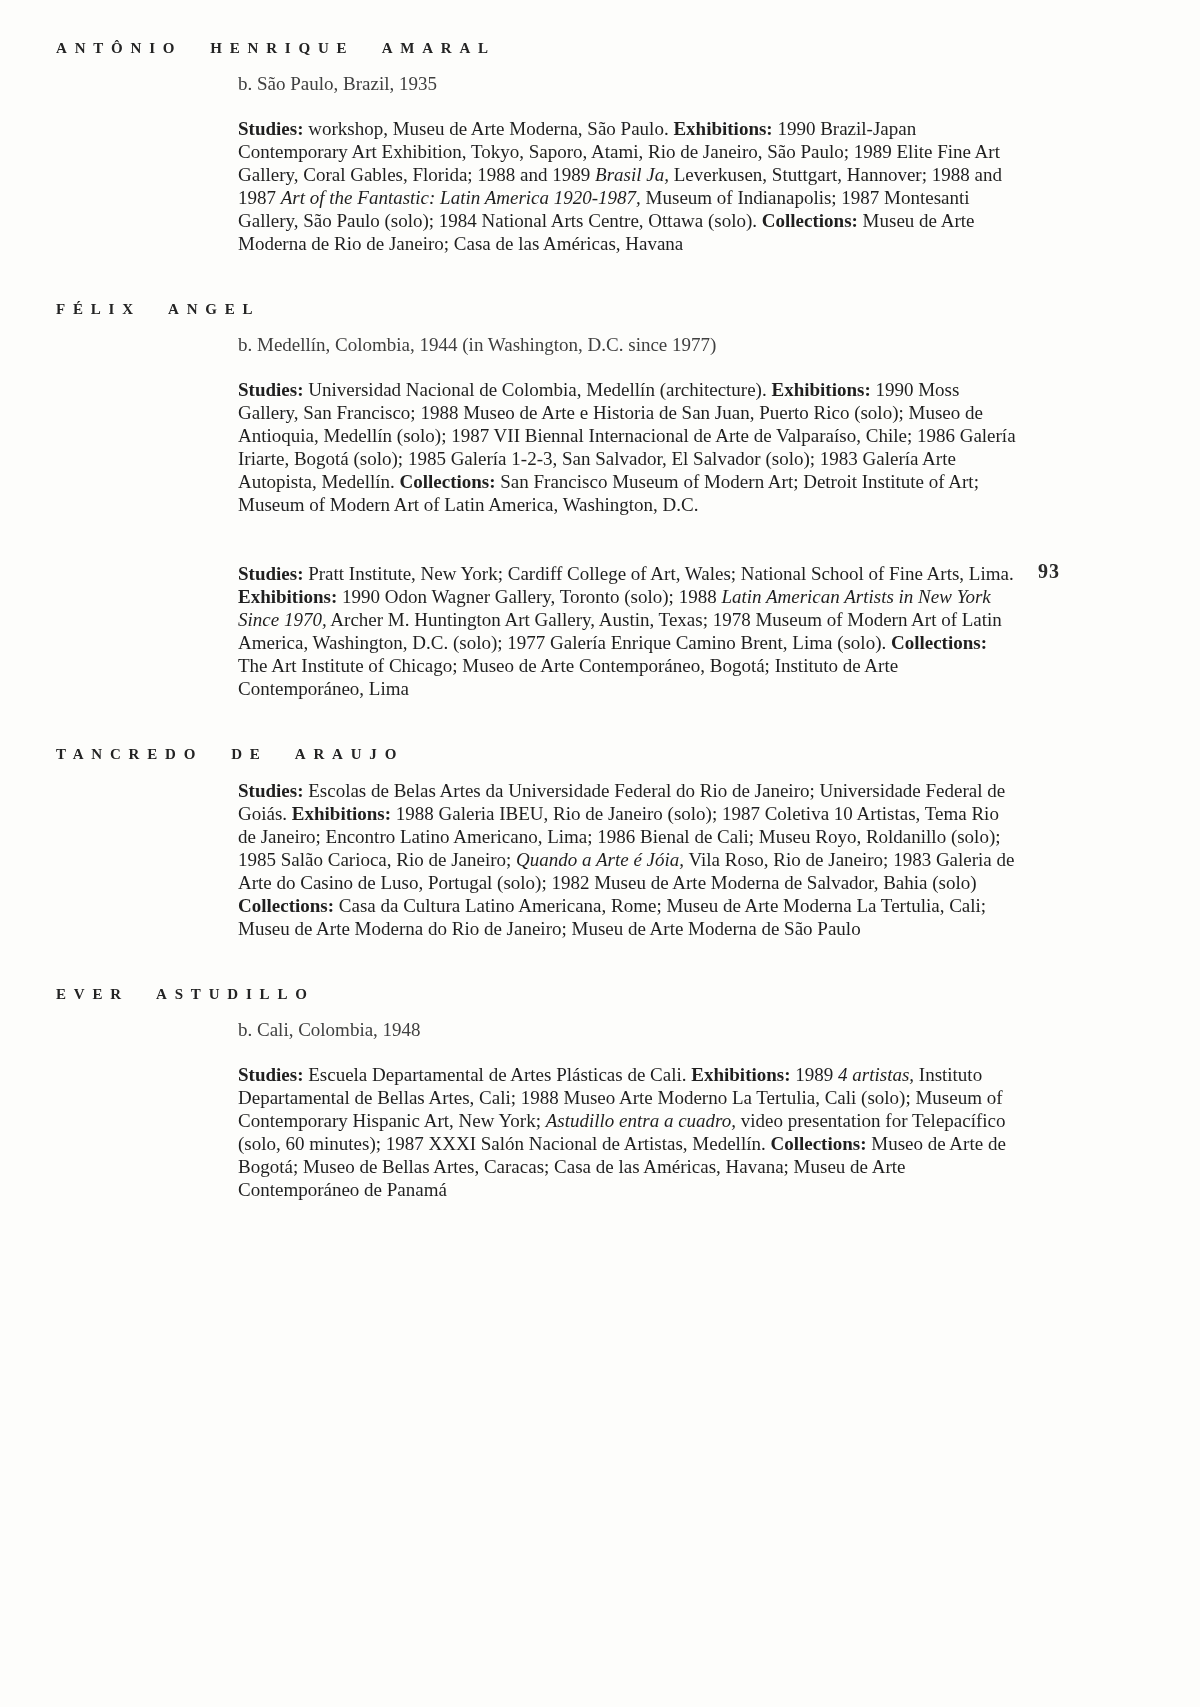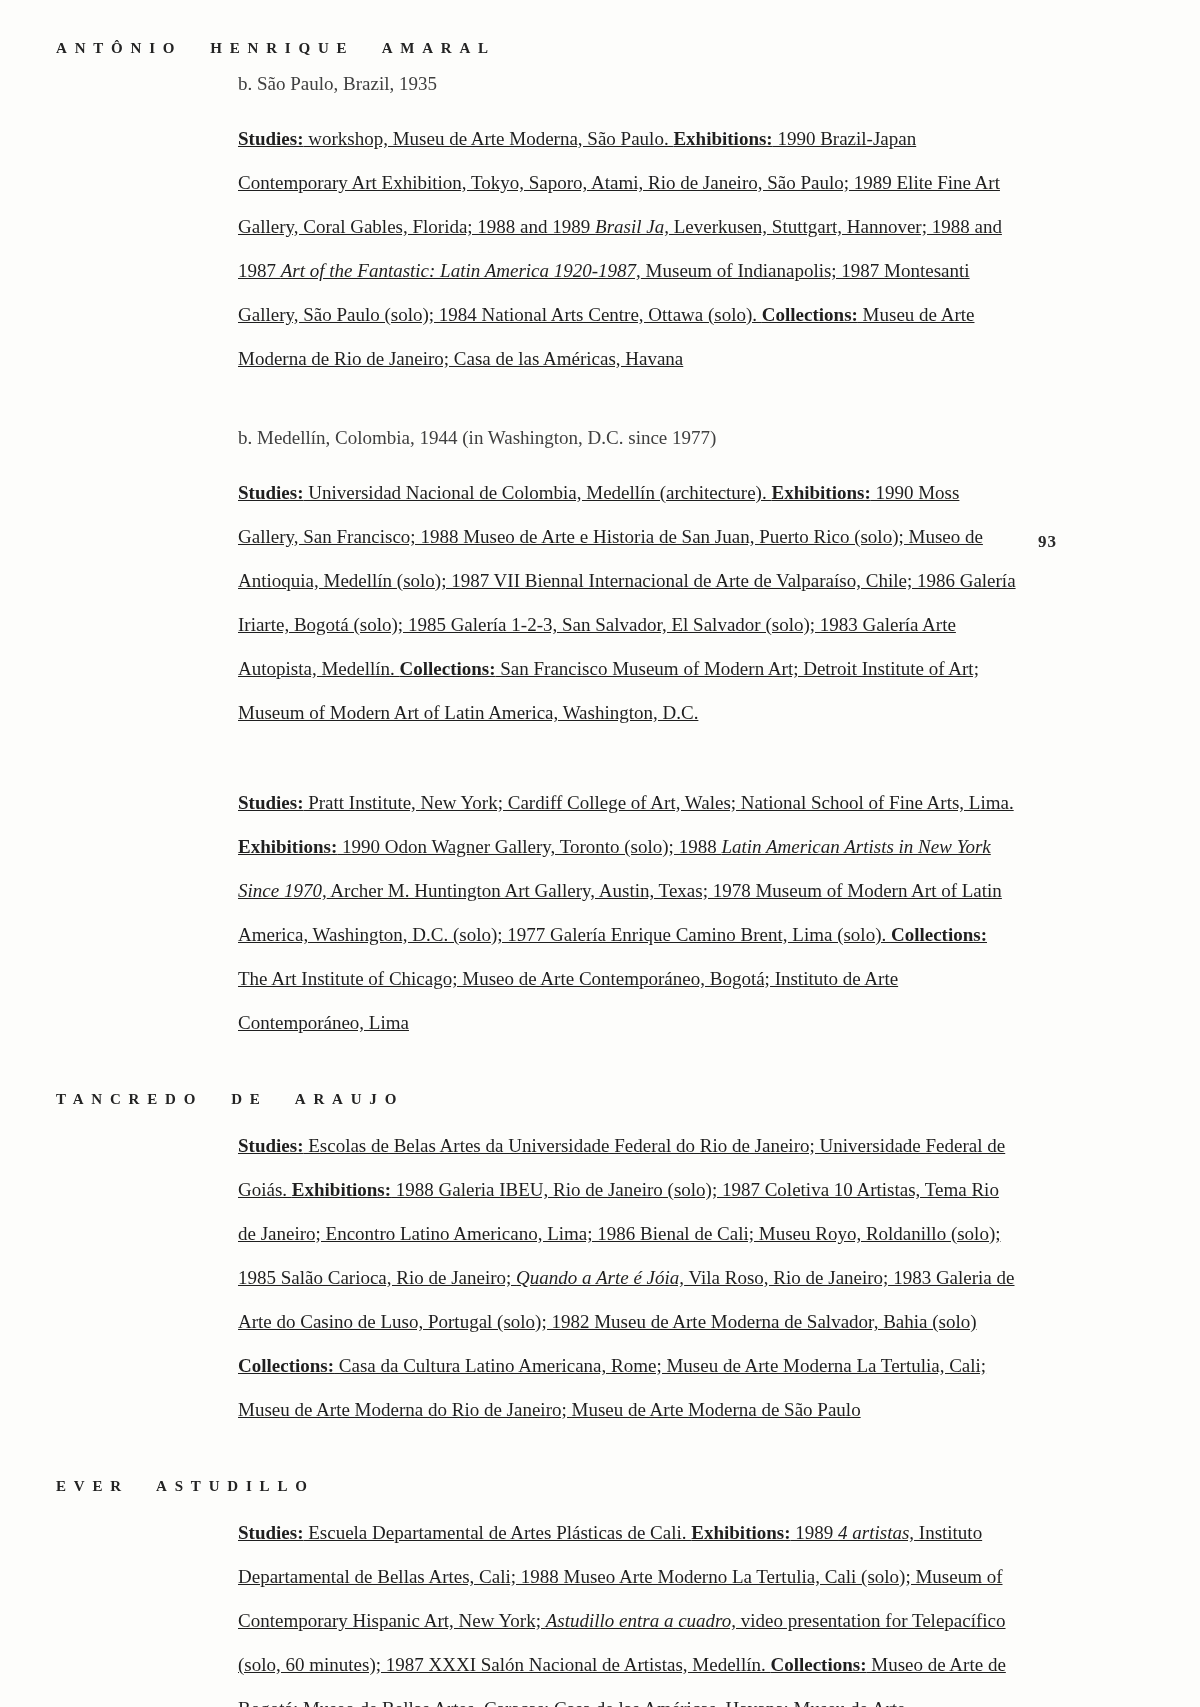--- a/index.html
+++ b/index.html
@@ -33,62 +33,63 @@
     color: #232323;
     text-transform: uppercase;
   }
   .birth-line {
     font-size: 19px;
     margin: 0 0 22px 182px;
     color: #404040;
   }
   .bio {
     font-size: 19px;
-    line-height: 44px;
+    line-height: 23px;
     margin: 0 0 46px 182px;
     width: 778px;
     color: #1f1f1f;
-    text-decoration: underline;
   }
   .lbl {
     font-weight: 700;
   }
   .ital {
     font-style: italic;
   }
   .page-number {
     position: absolute;
     left: 1038px;
-    top: 532px;
-    font-size: 17px;
+    top: 560px;
+    font-size: 20px;
     font-weight: 700;
     letter-spacing: 1px;
     color: #2a2a2a;
   }
 </style>
 </head>
 <body>
 
 <div class="page">
   <div class="page-number">93</div>
   <div id="entries">
       <div class="entry">
         <h2 class="artist-name">ANTÔNIO HENRIQUE AMARAL</h2>
         <p class="birth-line">b. São Paulo, Brazil, 1935</p>
         <p class="bio"><span class="lbl">Studies:</span><span> workshop, Museu de Arte Moderna, São Paulo. </span><span class="lbl">Exhibitions:</span><span> 1990 Brazil-Japan Contemporary Art Exhibition, Tokyo, Saporo, Atami, Rio de Janeiro, São Paulo; 1989 Elite Fine Art Gallery, Coral Gables, Florida; 1988 and 1989 </span><span class="ital">Brasil Ja,</span><span> Leverkusen, Stuttgart, Hannover; 1988 and 1987 </span><span class="ital">Art of the Fantastic: Latin America 1920-1987,</span><span> Museum of Indianapolis; 1987 Montesanti Gallery, São Paulo (solo); 1984 National Arts Centre, Ottawa (solo). </span><span class="lbl">Collections:</span><span> Museu de Arte Moderna de Rio de Janeiro; Casa de las Américas, Havana</span></p>
       </div>
       <div class="entry">
+        <h2 class="artist-name">FÉLIX ANGEL</h2>
         <p class="birth-line">b. Medellín, Colombia, 1944 (in Washington, D.C. since 1977)</p>
         <p class="bio"><span class="lbl">Studies:</span><span> Universidad Nacional de Colombia, Medellín (architecture). </span><span class="lbl">Exhibitions:</span><span> 1990 Moss Gallery, San Francisco; 1988 Museo de Arte e Historia de San Juan, Puerto Rico (solo); Museo de Antioquia, Medellín (solo); 1987 VII Biennal Internacional de Arte de Valparaíso, Chile; 1986 Galería Iriarte, Bogotá (solo); 1985 Galería 1-2-3, San Salvador, El Salvador (solo); 1983 Galería Arte Autopista, Medellín. </span><span class="lbl">Collections:</span><span> San Francisco Museum of Modern Art; Detroit Institute of Art; Museum of Modern Art of Latin America, Washington, D.C.</span></p>
       </div>
       <div class="entry">
         <p class="bio"><span class="lbl">Studies:</span><span> Pratt Institute, New York; Cardiff College of Art, Wales; National School of Fine Arts, Lima. </span><span class="lbl">Exhibitions:</span><span> 1990 Odon Wagner Gallery, Toronto (solo); 1988 </span><span class="ital">Latin American Artists in New York Since 1970,</span><span> Archer M. Huntington Art Gallery, Austin, Texas; 1978 Museum of Modern Art of Latin America, Washington, D.C. (solo); 1977 Galería Enrique Camino Brent, Lima (solo). </span><span class="lbl">Collections:</span><span> The Art Institute of Chicago; Museo de Arte Contemporáneo, Bogotá; Instituto de Arte Contemporáneo, Lima</span></p>
       </div>
       <div class="entry">
         <h2 class="artist-name">TANCREDO DE ARAUJO</h2>
         <p class="bio"><span class="lbl">Studies:</span><span> Escolas de Belas Artes da Universidade Federal do Rio de Janeiro; Universidade Federal de Goiás. </span><span class="lbl">Exhibitions:</span><span> 1988 Galeria IBEU, Rio de Janeiro (solo); 1987 Coletiva 10 Artistas, Tema Rio de Janeiro; Encontro Latino Americano, Lima; 1986 Bienal de Cali; Museu Royo, Roldanillo (solo); 1985 Salão Carioca, Rio de Janeiro; </span><span class="ital">Quando a Arte é Jóia,</span><span> Vila Roso, Rio de Janeiro; 1983 Galeria de Arte do Casino de Luso, Portugal (solo); 1982 Museu de Arte Moderna de Salvador, Bahia (solo) </span><span class="lbl">Collections:</span><span> Casa da Cultura Latino Americana, Rome; Museu de Arte Moderna La Tertulia, Cali; Museu de Arte Moderna do Rio de Janeiro; Museu de Arte Moderna de São Paulo</span></p>
       </div>
       <div class="entry">
         <h2 class="artist-name">EVER ASTUDILLO</h2>
+        <p class="birth-line">b. Cali, Colombia, 1948</p>
         <p class="bio"><span class="lbl">Studies:</span><span> Escuela Departamental de Artes Plásticas de Cali. </span><span class="lbl">Exhibitions:</span><span> 1989 </span><span class="ital">4 artistas,</span><span> Instituto Departamental de Bellas Artes, Cali; 1988 Museo Arte Moderno La Tertulia, Cali (solo); Museum of Contemporary Hispanic Art, New York; </span><span class="ital">Astudillo entra a cuadro,</span><span> video presentation for Telepacífico (solo, 60 minutes); 1987 XXXI Salón Nacional de Artistas, Medellín. </span><span class="lbl">Collections:</span><span> Museo de Arte de Bogotá; Museo de Bellas Artes, Caracas; Casa de las Américas, Havana; Museu de Arte Contemporáneo de Panamá</span></p>
       </div>
     </div>
 </div>
 
 </body></html>

